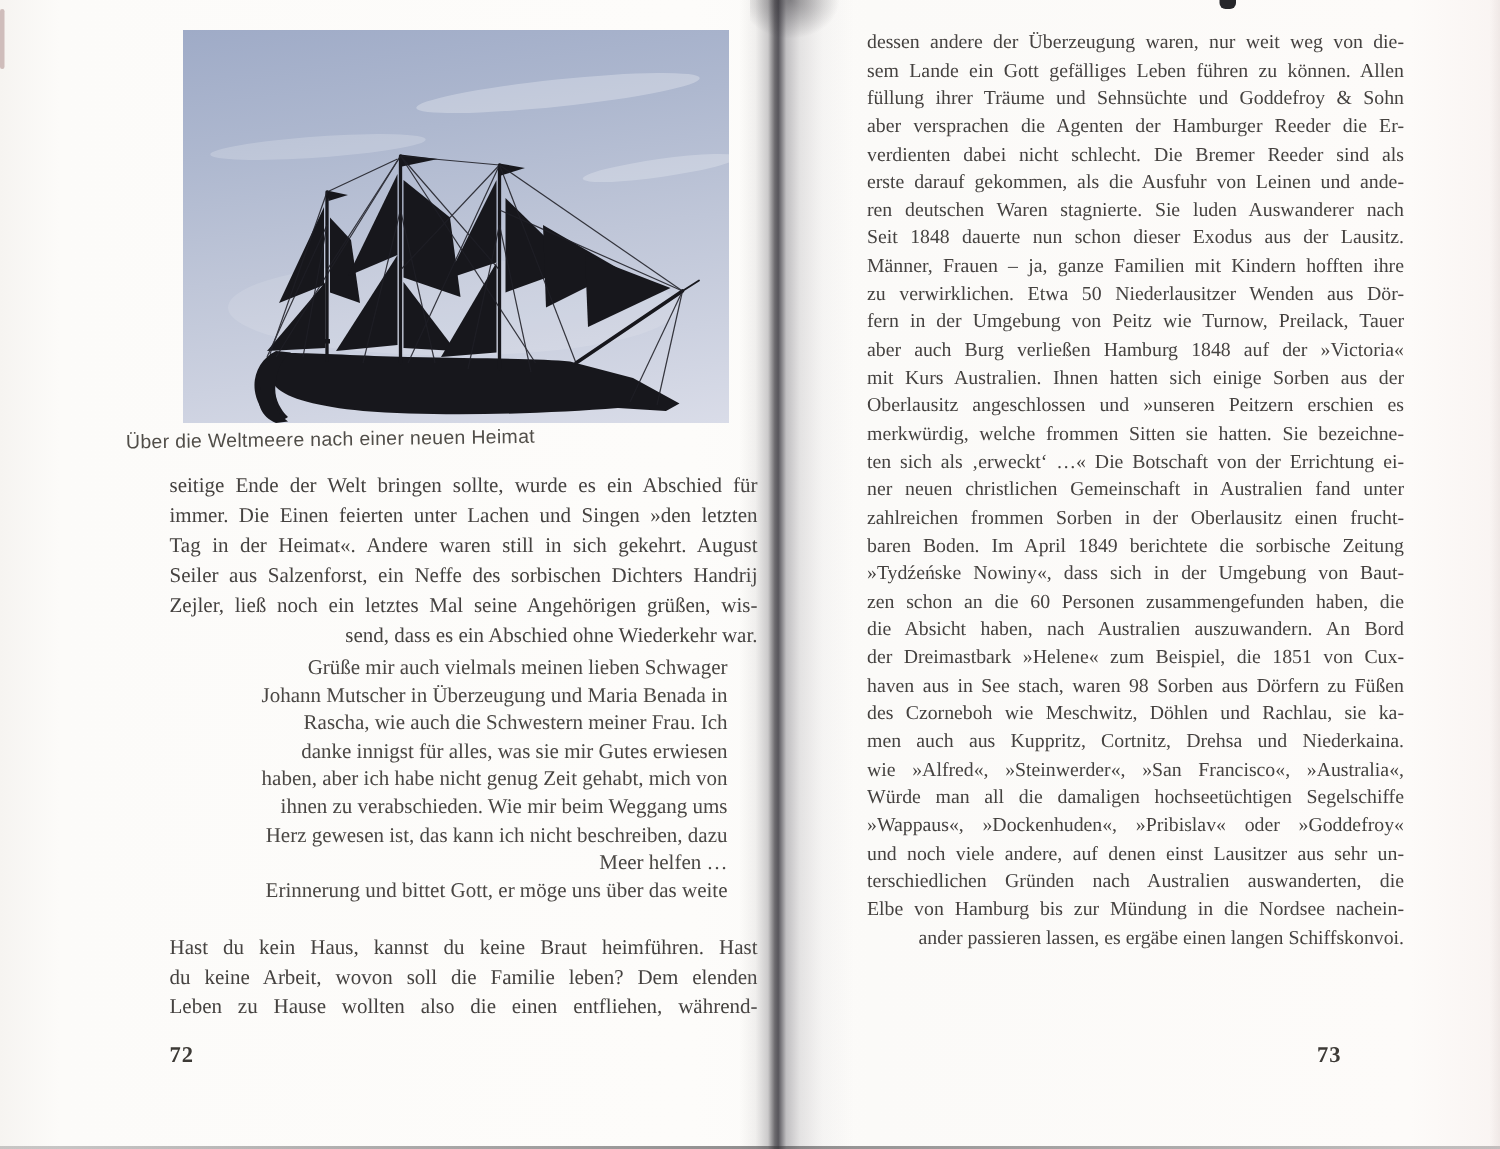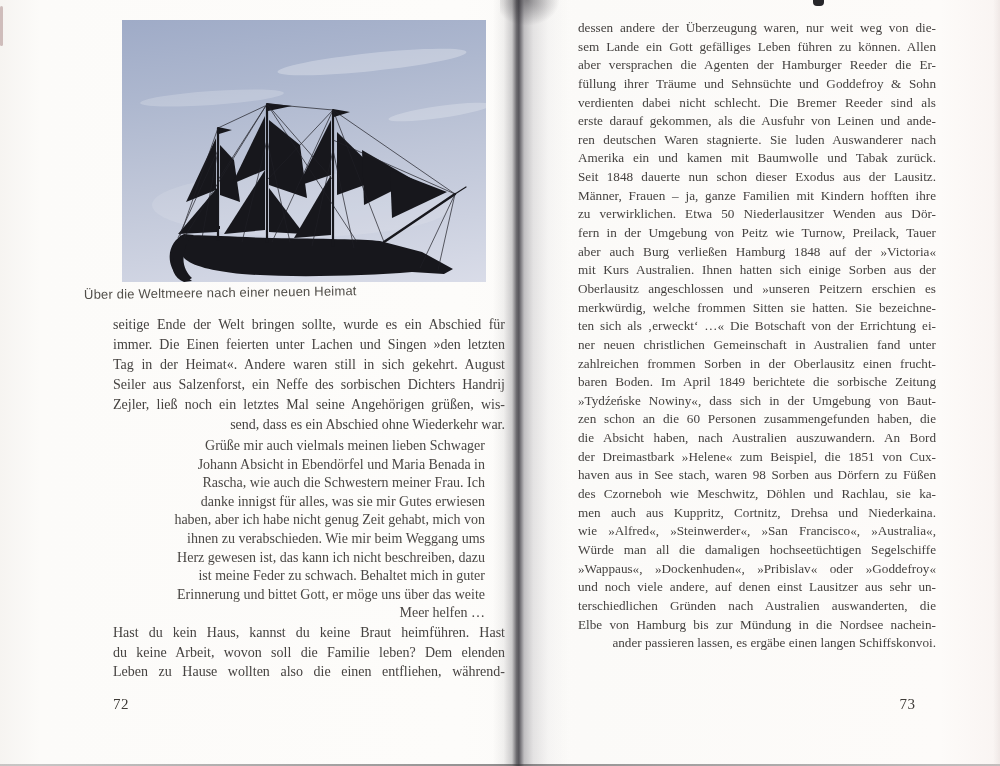--- a/index.html
+++ b/index.html
@@ -32,24 +32,24 @@
   .j { text-align:justify; text-align-last:justify; }
   .b1 { left:113px; top:315px; width:392px; font-size:14px; }
   .b1 .tline { line-height:20px; height:20px; }
   .quote { left:165px; top:437px; width:320px; font-size:14px; color:#4a4744; }
   .quote .tline { line-height:18.6px; height:18.6px; }
   .b2 { left:113px; top:623px; width:392px; font-size:14px; }
   .b2 .tline { line-height:19.5px; height:19.5px; }
   .rbody { left:578px; top:19px; width:358px; font-size:13.2px; }
   .rbody .tline { line-height:18.65px; height:18.65px;font-family:Liberation Serif, serif; }
   .pagenum {
-    position:absolute; font-weight:normal; font-size:15px; color:#3d3a36; letter-spacing:0.6px;
+    position:absolute; font-weight:bold; font-size:15px; color:#3d3a36; letter-spacing:0.6px;
   }
   .pn-left { left:113px; top:696px; }
-  .pn-right { left:878px; top:696px; width:59px; text-align:center; }
+  .pn-right { left:878px; top:696px; width:59px; text-align:left; }
   
   .gutter {
     position:absolute; left:493px; top:0; width:76px; height:766px;
     background:linear-gradient(90deg,
       rgba(130,128,132,0) 0%,
       rgba(130,128,132,0.10) 14%,
       rgba(100,98,104,0.32) 25%,
       rgba(58,56,62,0.74) 31%,
       rgba(46,44,52,0.80) 34%,
       rgba(110,108,116,0.42) 41%,
@@ -162,50 +162,48 @@
         <div class="tline j">seitige Ende der Welt bringen sollte, wurde es ein Abschied für</div>
         <div class="tline j">immer. Die Einen feierten unter Lachen und Singen »den letzten</div>
         <div class="tline j">Tag in der Heimat«. Andere waren still in sich gekehrt. August</div>
         <div class="tline j">Seiler aus Salzenforst, ein Neffe des sorbischen Dichters Handrij</div>
         <div class="tline j">Zejler, ließ noch ein letztes Mal seine Angehörigen grüßen, wis-</div>
         <div class="tline">send, dass es ein Abschied ohne Wiederkehr war.</div>
       </div>
 
     <div class="tblock quote">
         <div class="tline">Grüße mir auch vielmals meinen lieben Schwager</div>
-        <div class="tline">Johann Absicht in Ebendörfel und Maria Benada in</div>
+        <div class="tline">Johann Mutscher in Überzeugung und Maria Benada in</div>
         <div class="tline">Rascha, wie auch die Schwestern meiner Frau. Ich</div>
         <div class="tline">danke innigst für alles, was sie mir Gutes erwiesen</div>
         <div class="tline">haben, aber ich habe nicht genug Zeit gehabt, mich von</div>
         <div class="tline">ihnen zu verabschieden. Wie mir beim Weggang ums</div>
         <div class="tline">Herz gewesen ist, das kann ich nicht beschreiben, dazu</div>
-        <div class="tline">ist meine Feder zu schwach. Behaltet mich in guter</div>
+        <div class="tline">Meer helfen …</div>
         <div class="tline">Erinnerung und bittet Gott, er möge uns über das weite</div>
-        <div class="tline">Meer helfen …</div>
       </div>
 
     <div class="tblock b2">
         <div class="tline j">Hast du kein Haus, kannst du keine Braut heimführen. Hast</div>
         <div class="tline j">du keine Arbeit, wovon soll die Familie leben? Dem elenden</div>
         <div class="tline j">Leben zu Hause wollten also die einen entfliehen, während-</div>
       </div>
 
     <div class="pagenum pn-left">72</div>
   </div>
 
   <div>
     <div class="tblock rbody">
         <div class="tline j">dessen andere der Überzeugung waren, nur weit weg von die-</div>
         <div class="tline j">sem Lande ein Gott gefälliges Leben führen zu können. Allen</div>
+        <div class="tline j">füllung ihrer Träume und Sehnsüchte und Goddefroy &amp; Sohn</div>
         <div class="tline j">aber versprachen die Agenten der Hamburger Reeder die Er-</div>
-        <div class="tline j">füllung ihrer Träume und Sehnsüchte und Goddefroy &amp; Sohn</div>
         <div class="tline j">verdienten dabei nicht schlecht. Die Bremer Reeder sind als</div>
         <div class="tline j">erste darauf gekommen, als die Ausfuhr von Leinen und ande-</div>
         <div class="tline j">ren deutschen Waren stagnierte. Sie luden Auswanderer nach</div>
-        <div class="tline j">Amerika ein und kamen mit Baumwolle und Tabak zurück.</div>
         <div class="tline j">Seit 1848 dauerte nun schon dieser Exodus aus der Lausitz.</div>
         <div class="tline j">Männer, Frauen – ja, ganze Familien mit Kindern hofften ihre</div>
         <div class="tline j">zu verwirklichen. Etwa 50 Niederlausitzer Wenden aus Dör-</div>
         <div class="tline j">fern in der Umgebung von Peitz wie Turnow, Preilack, Tauer</div>
         <div class="tline j">aber auch Burg verließen Hamburg 1848 auf der »Victoria«</div>
         <div class="tline j">mit Kurs Australien. Ihnen hatten sich einige Sorben aus der</div>
         <div class="tline j">Oberlausitz angeschlossen und »unseren Peitzern erschien es</div>
         <div class="tline j">merkwürdig, welche frommen Sitten sie hatten. Sie bezeichne-</div>
         <div class="tline j">ten sich als ‚erweckt‘ …« Die Botschaft von der Errichtung ei-</div>
         <div class="tline j">ner neuen christlichen Gemeinschaft in Australien fand unter</div>

